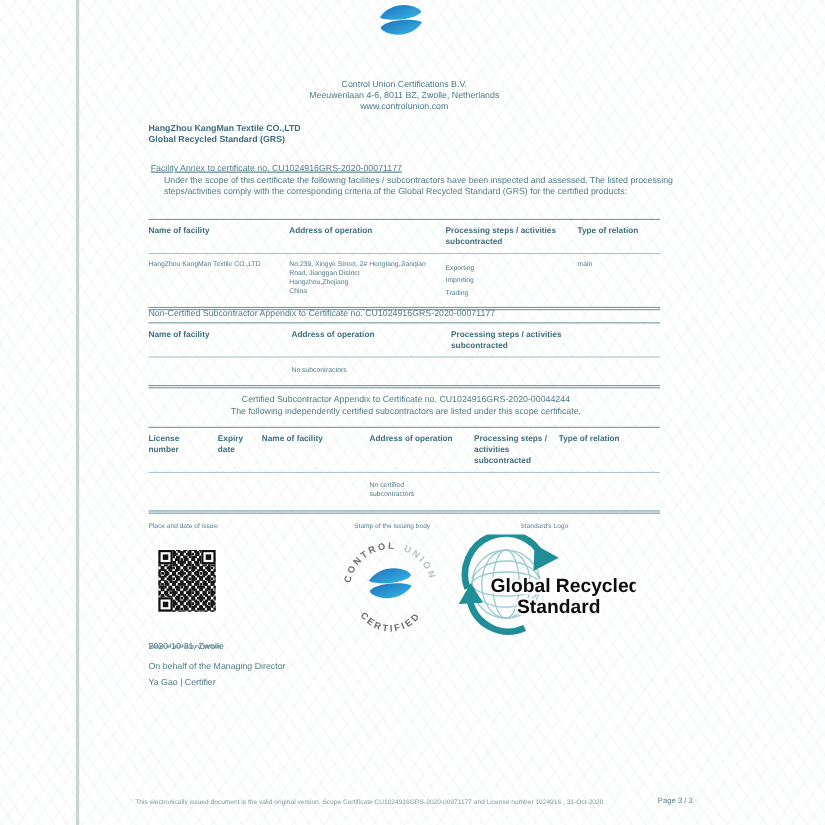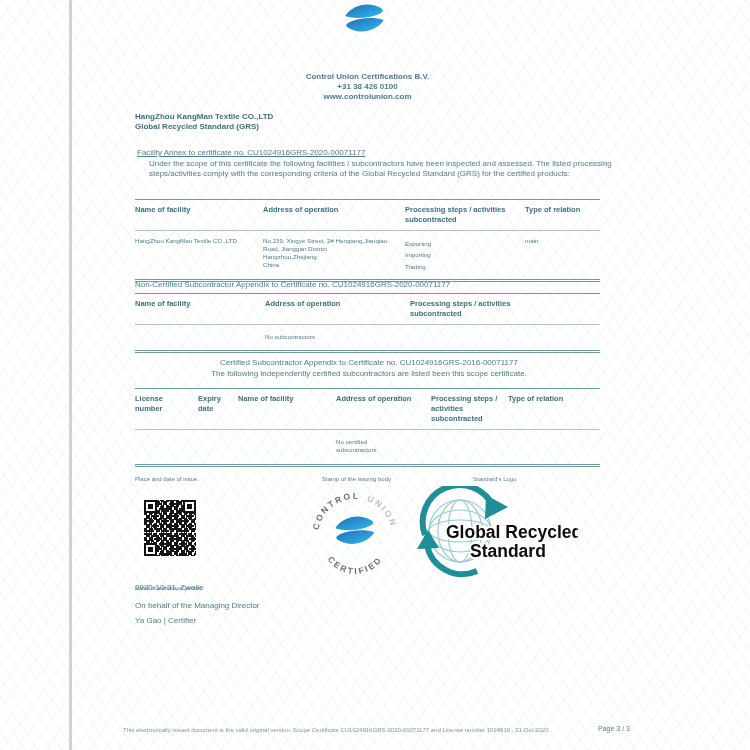--- a/index.html
+++ b/index.html
@@ -14,21 +14,21 @@
     background-color:#fefffe;
     background-image:
       repeating-linear-gradient(55deg, rgba(190,215,208,0.10) 0 2px, transparent 2px 10px),
       repeating-linear-gradient(-55deg, rgba(190,215,208,0.08) 0 2px, transparent 2px 12px);
   }
   .page-edge{position:absolute;left:69px;top:0;width:3px;height:750px;background:#cdd3ce;}
   .abs{position:absolute;}
 
   
   .top-logo{left:342px;top:3px;width:45px;height:30px;}
-  .org-block{left:135px;top:72px;width:465px;text-align:center;font-size:8px;line-height:10px;color:#4d7a89;font-weight:bold;}
+  .org-block{left:135px;top:72px;width:465px;text-align:center;font-size:8px;line-height:10px;color:#4d7a89;}
   .company-block{left:135px;top:112px;font-size:8px;line-height:10px;font-weight:bold;color:#3e6d7e;}
   .annex-line{left:137px;top:148px;font-size:8px;color:#527b88;text-decoration:underline;}
   .intro-para{left:135px;top:159px;width:468px;font-size:8px;line-height:10px;color:#527b88;margin-left:14px;}
 
   
   .tbl{position:absolute;left:135px;width:465px;border-bottom:3px double #6f9aa6;}
   .thead{display:grid;border-top:1px solid #6f9aa6;border-bottom:1px solid #a9c4ca;}
   .trow{display:grid;}
   .g4{grid-template-columns:128px 142px 120px 75px;}
   .g3{grid-template-columns:130px 145px 190px;}
@@ -75,21 +75,21 @@
         <stop offset="0" stop-color="#1a6fb8"></stop>
           <stop offset="1" stop-color="#38b9ea"></stop>
       </linearGradient>
     </defs>
     <path fill="url(#swg)" d="M3,13 C9,4 22,-0.5 33,2.5 C39,4 43,6.5 42.5,8.5 C42,10.5 36,13.5 28,15 C19,16.7 8,16 4,14.5 C2.8,14 2.5,13.6 3,13 Z"></path>
     <path fill="url(#swg)" d="M43,19 C37,28 24,32.5 13,29.5 C7,27.9 3,25.4 3.6,23.4 C4.2,21.4 10,18.4 18,17 C27,15.3 38,16 42,17.6 C43.2,18 43.5,18.4 43,19 Z"></path>
   </svg>
 
   <div class="abs org-block">
     <div>Control Union Certifications B.V.</div>
-    <div>+31 38 426 0100</div>
+    <div>Meeuwenlaan 4-6, 8011 BZ, Zwolle, Netherlands</div>
     <div>www.controlunion.com</div>
   </div>
 
   <div class="abs company-block">
     <div>HangZhou KangMan Textile CO.,LTD</div>
     <div>Global Recycled Standard (GRS)</div>
   </div>
 
   <div class="abs annex-line">Facility Annex to certificate no.  CU1024916GRS-2020-00071177</div>
   <div class="abs intro-para">Under the scope of this certificate the following facilities / subcontractors have been inspected and assessed. The listed processing steps/activities comply with the corresponding criteria of the Global Recycled Standard (GRS) for the certified products:</div>
@@ -125,22 +125,22 @@
 subcontracted</div>
     </div>
     <div class="trow g3">
       <div class="cell empty-cell"></div>
       <div class="cell empty-cell">No subcontractors</div>
       <div class="cell empty-cell"></div>
     </div>
   </div>
 
   <div class="abs section-title" style="top:357px;width:468px">
-    <div>Certified Subcontractor Appendix to Certificate no. CU1024916GRS-2016-00071177</div>
-    <div>The following independently certified subcontractors are listed been this scope certificate.</div>
+    <div>Certified Subcontractor Appendix to Certificate no. CU1024916GRS-2020-00044244</div>
+    <div>The following independently certified subcontractors are listed under this scope certificate.</div>
   </div>
 
   <div class="tbl" style="top:388px">
     <div class="thead g6">
       <div class="hc">License number</div>
       <div class="hc">Expiry
 date</div>
       <div class="hc">Name of facility</div>
       <div class="hc">Address of operation</div>
       <div class="hc">Processing steps /

